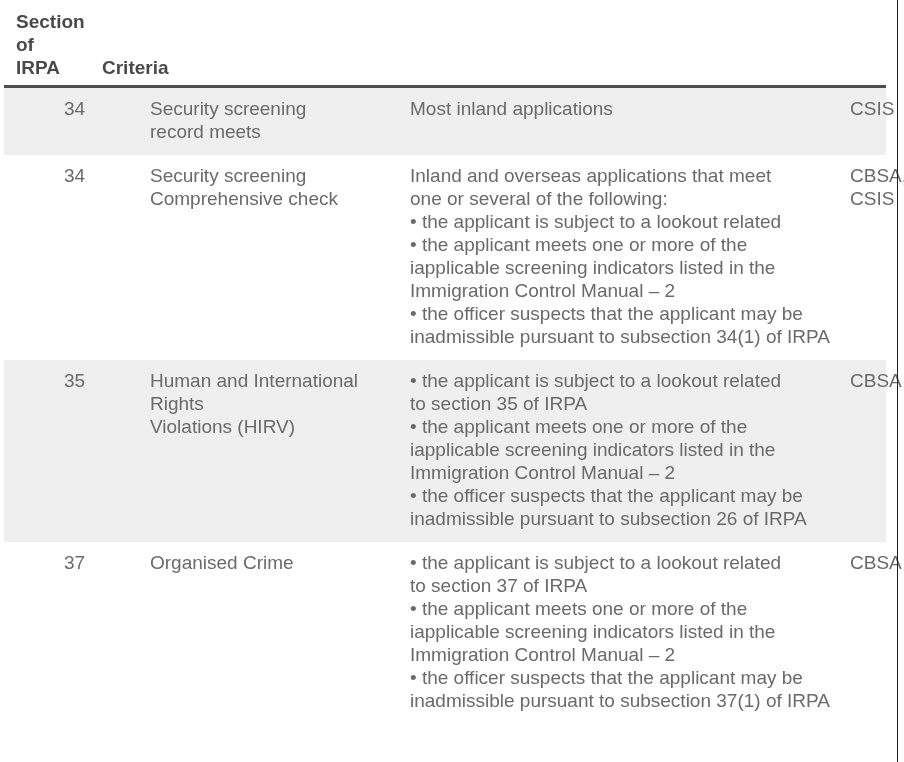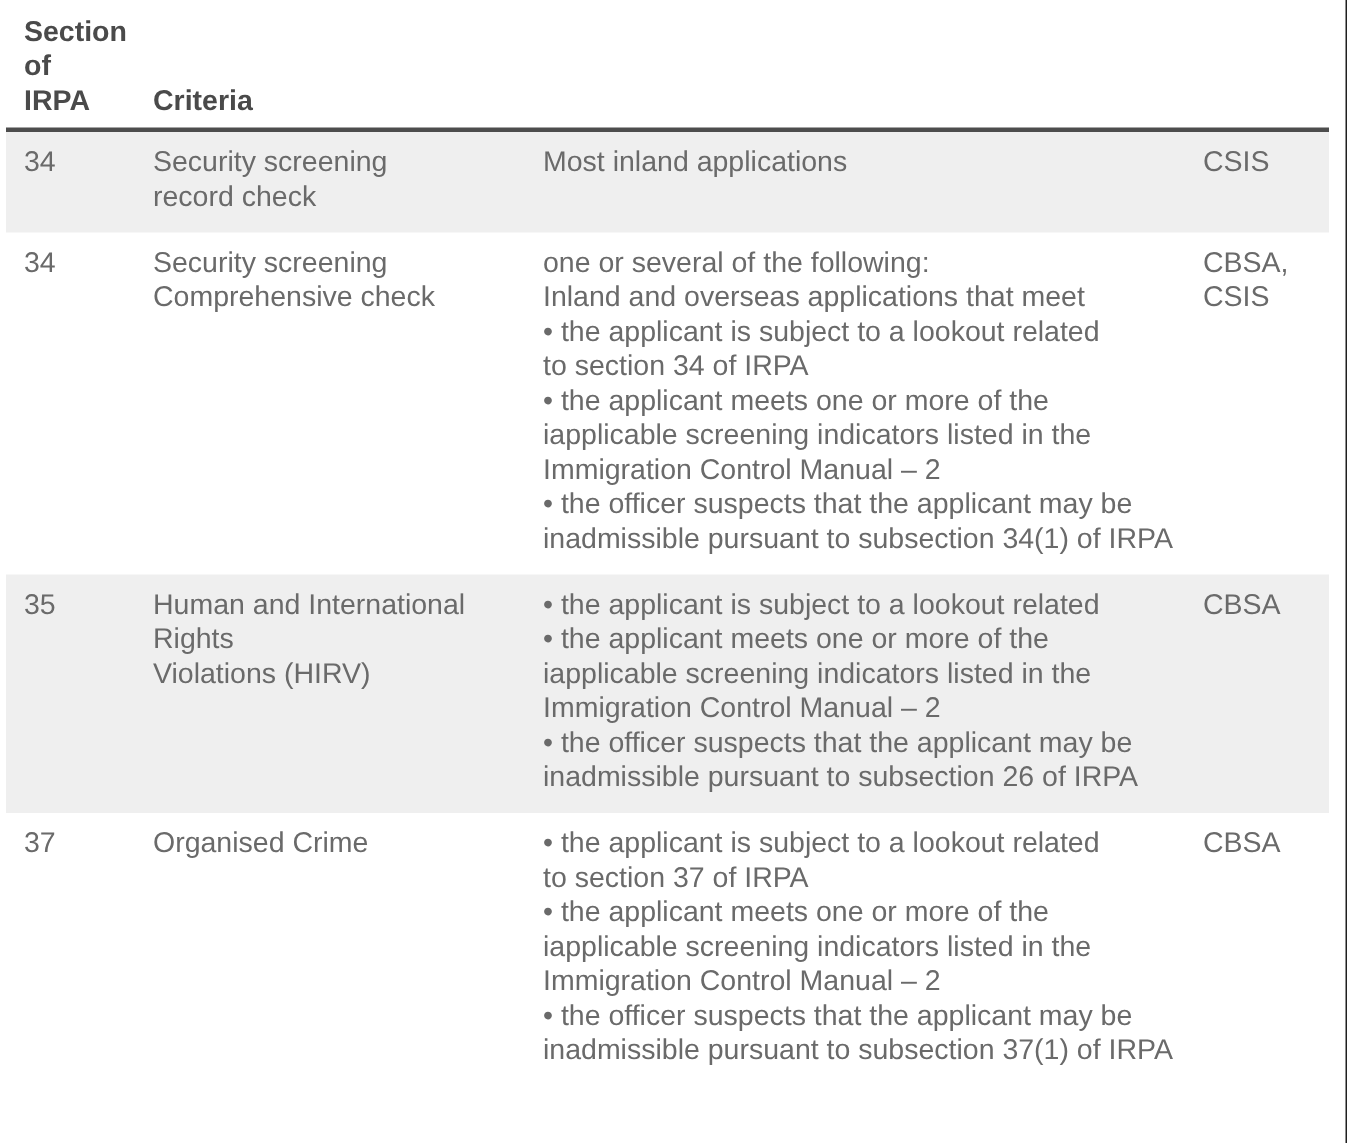--- a/index.html
+++ b/index.html
@@ -42,20 +42,21 @@
     align-items: end;
     padding-top: 10px;
     padding-bottom: 6px;
     border-bottom: 3px solid #4d4d4d;
     color: #4a4a4a;
     font-weight: bold;
   }
   .trow {
     padding-top: 9px;
     padding-bottom: 12px;
+    padding-left: 48px;
   }
   .trow.striped { background: #efefef; }
   .cell { }
   .c-section { padding-left: 12px; padding-right: 8px; }
   .c-screening { padding-right: 16px; }
   .c-criteria { padding-right: 16px; }
   .c-case { padding-right: 6px; }
   .line { display: block; }
 </style>
 </head>
@@ -75,43 +76,42 @@
         <span class="line">Criteria</span>
       </div>
     </div>
 
     <div class="grid-row trow striped">
       <div class="cell c-section">
         <span class="line">34</span>
       </div>
       <div class="cell c-screening">
         <span class="line">Security screening</span>
-        <span class="line">record check</span>
+        <span class="line">record meets</span>
       </div>
       <div class="cell c-criteria">
         <span class="line">Most inland applications</span>
       </div>
       <div class="cell c-case">
         <span class="line">CSIS</span>
       </div>
     </div>
 
     <div class="grid-row trow">
       <div class="cell c-section">
         <span class="line">34</span>
       </div>
       <div class="cell c-screening">
         <span class="line">Security screening</span>
         <span class="line">Comprehensive check</span>
       </div>
       <div class="cell c-criteria">
+        <span class="line">Inland and overseas applications that meet</span>
         <span class="line">one or several of the following:</span>
-        <span class="line">Inland and overseas applications that meet</span>
         <span class="line">• the applicant is subject to a lookout related</span>
-        <span class="line">to section 34 of IRPA</span>
         <span class="line">• the applicant meets one or more of the</span>
         <span class="line">iapplicable screening indicators listed in the</span>
         <span class="line">Immigration Control Manual – 2</span>
         <span class="line">• the officer suspects that the applicant may be</span>
         <span class="line">inadmissible pursuant to subsection 34(1) of IRPA</span>
       </div>
       <div class="cell c-case">
         <span class="line">CBSA,</span>
         <span class="line">CSIS</span>
       </div>
@@ -120,20 +120,21 @@
     <div class="grid-row trow striped">
       <div class="cell c-section">
         <span class="line">35</span>
       </div>
       <div class="cell c-screening">
         <span class="line">Human and International Rights</span>
         <span class="line">Violations (HIRV)</span>
       </div>
       <div class="cell c-criteria">
         <span class="line">• the applicant is subject to a lookout related</span>
+        <span class="line">to section 35 of IRPA</span>
         <span class="line">• the applicant meets one or more of the</span>
         <span class="line">iapplicable screening indicators listed in the</span>
         <span class="line">Immigration Control Manual – 2</span>
         <span class="line">• the officer suspects that the applicant may be</span>
         <span class="line">inadmissible pursuant to subsection 26 of IRPA</span>
       </div>
       <div class="cell c-case">
         <span class="line">CBSA</span>
       </div>
     </div>

